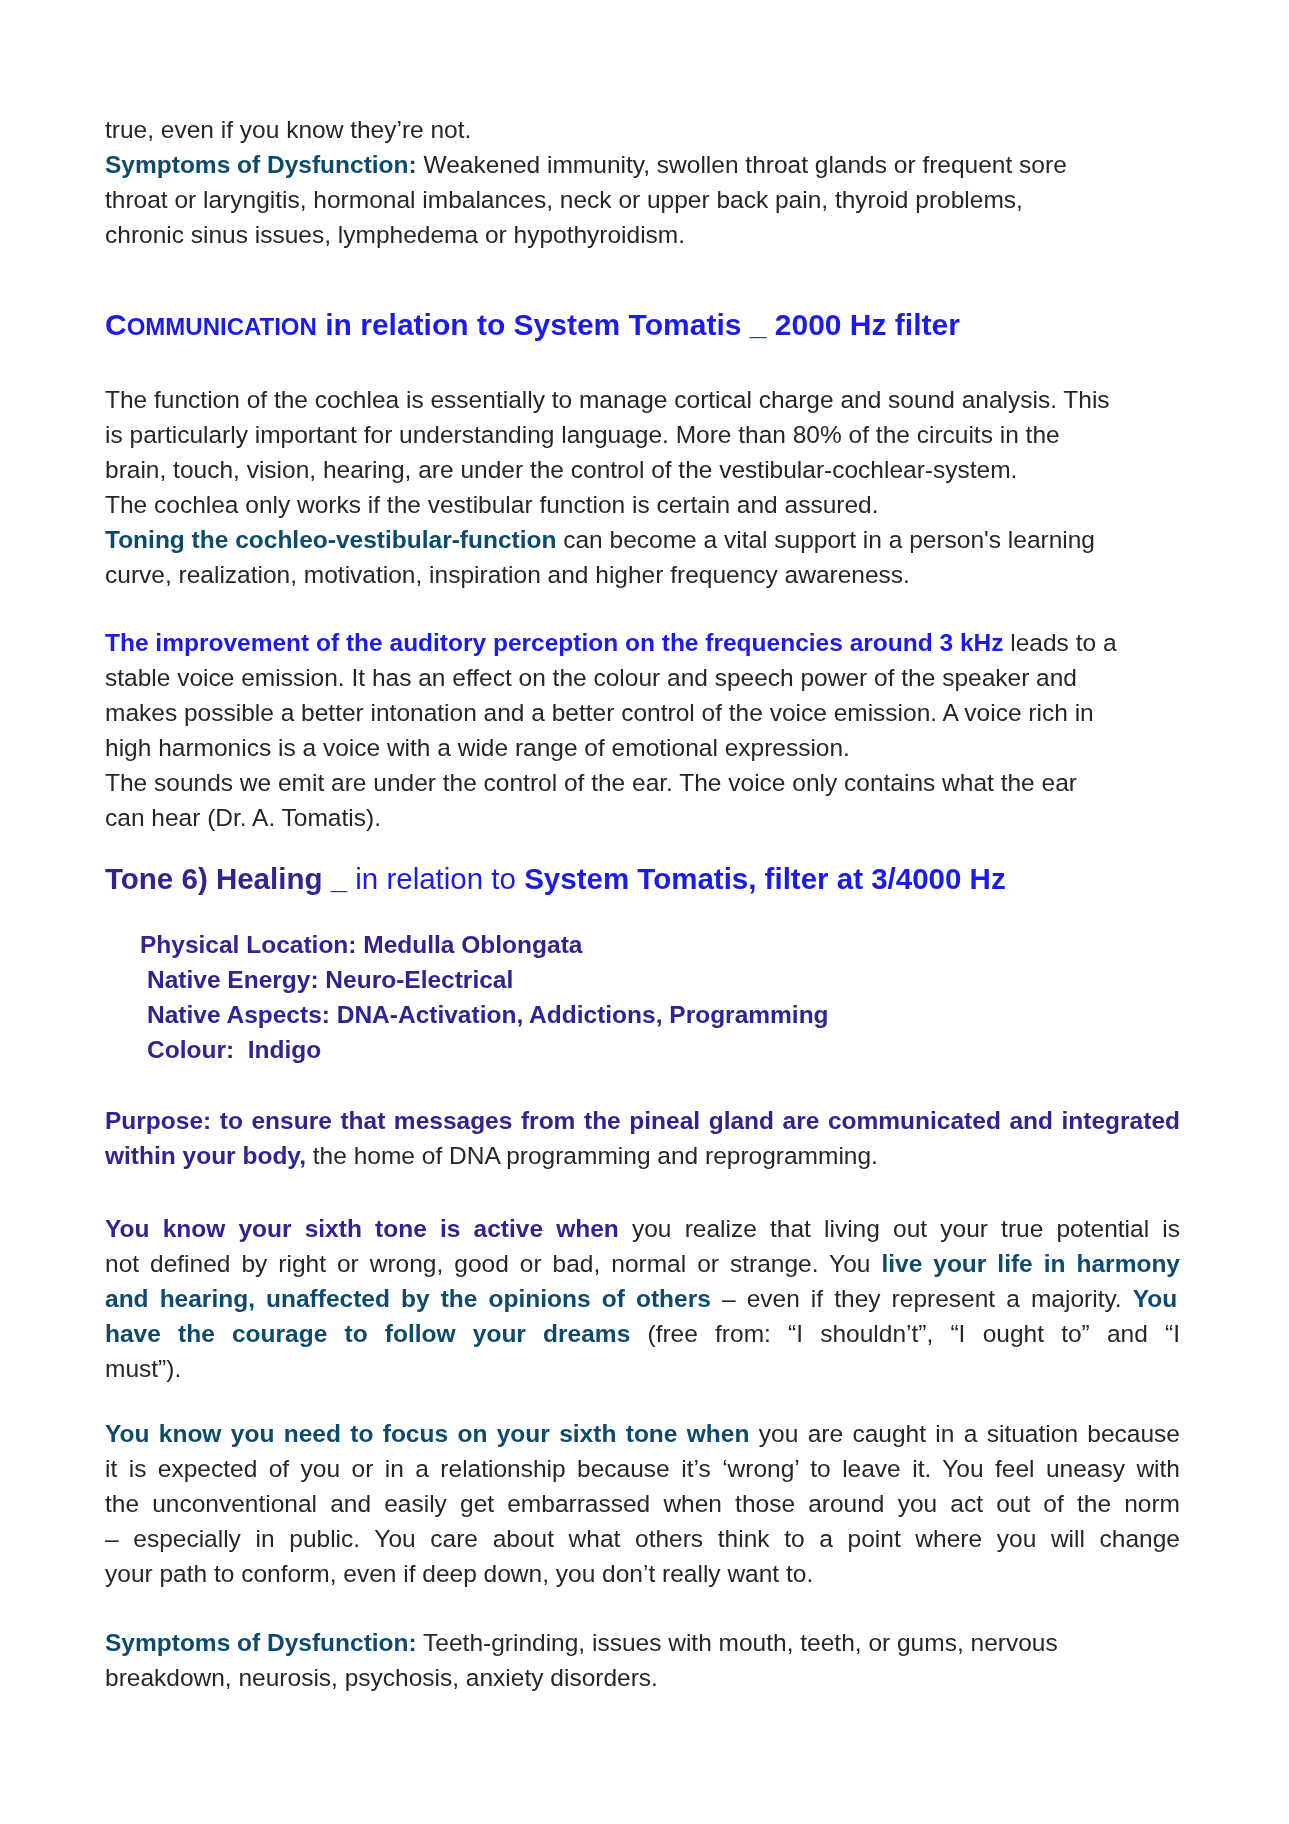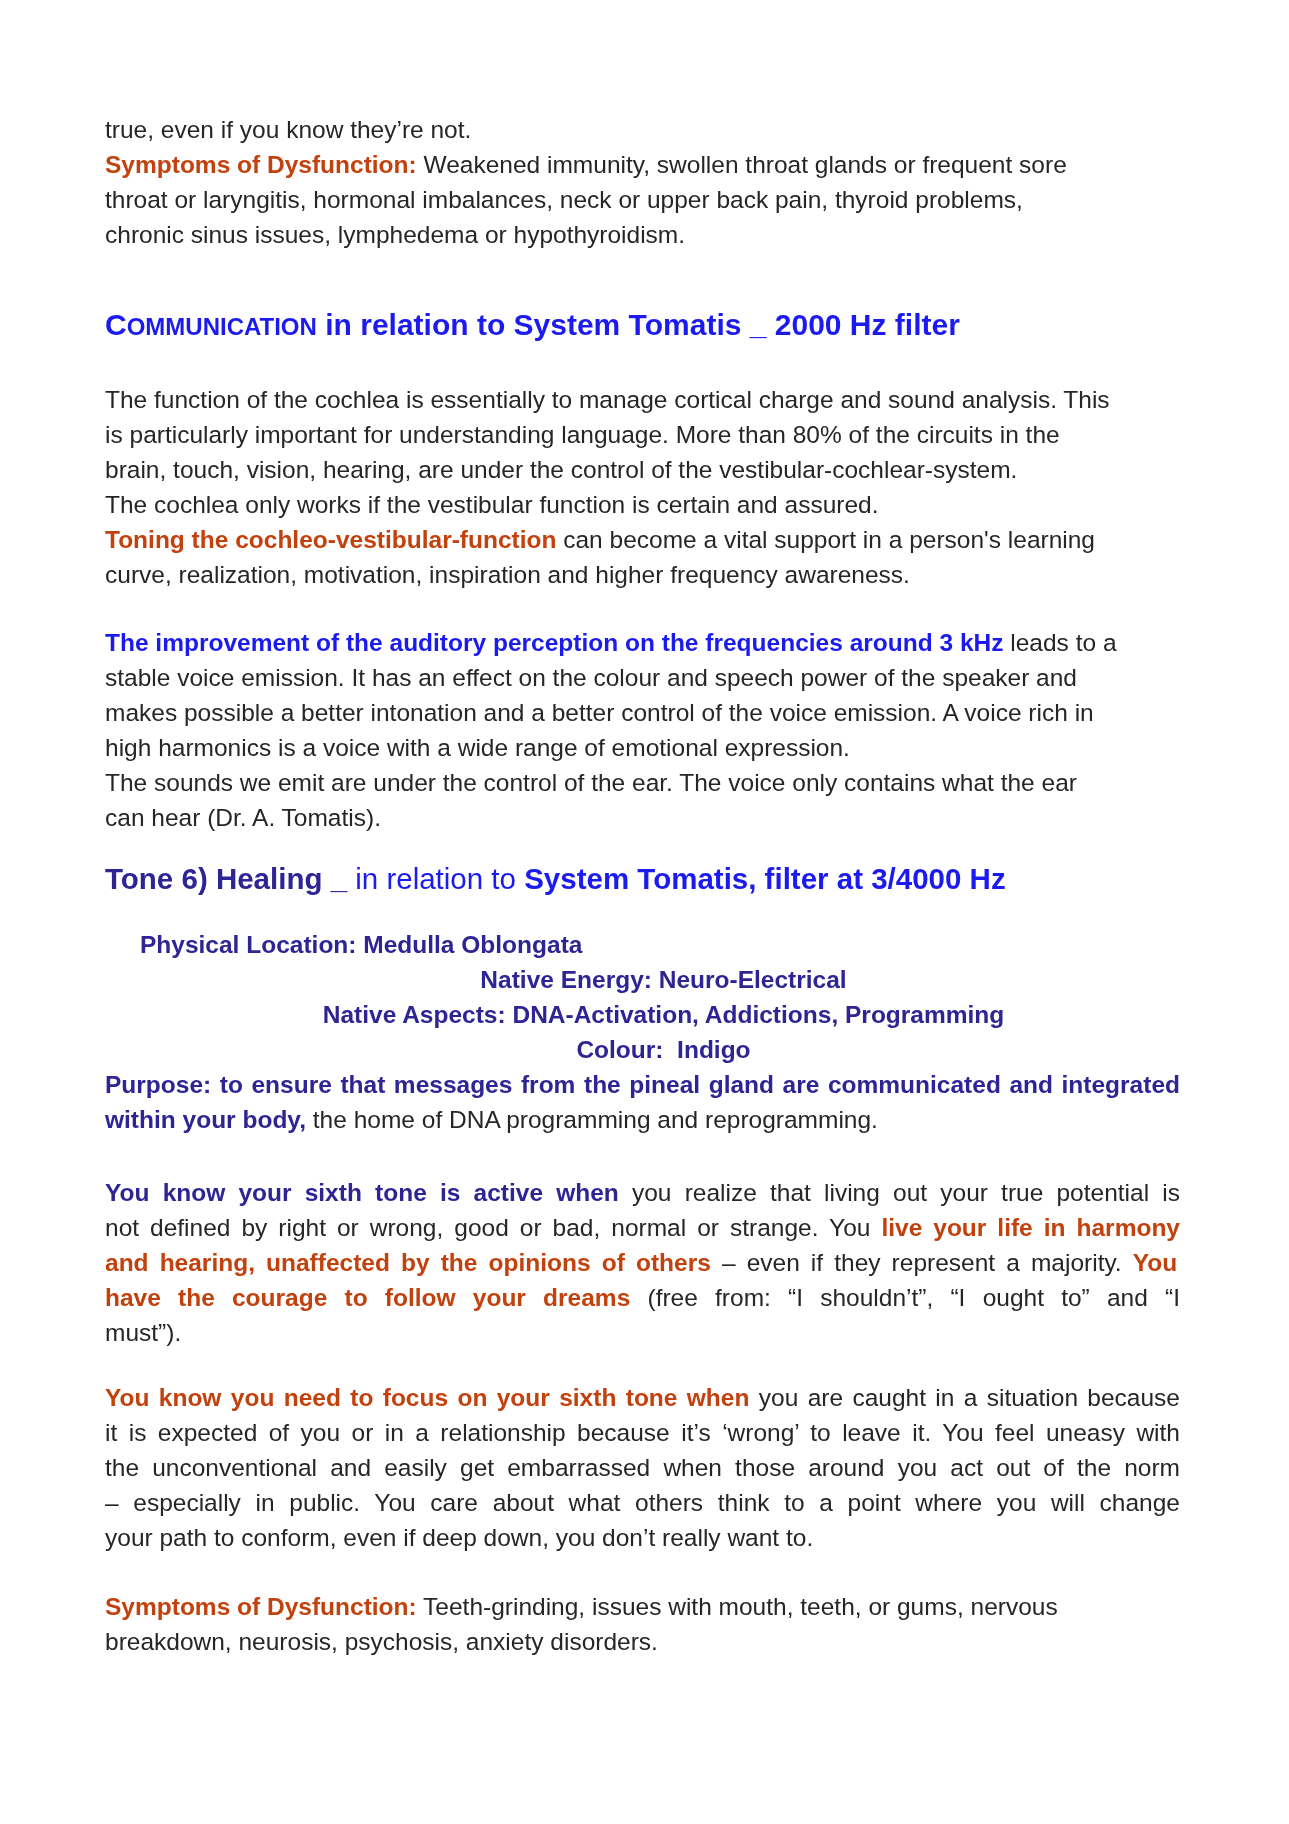--- a/index.html
+++ b/index.html
@@ -9,31 +9,31 @@
     box-sizing:border-box;
     background:#ffffff;
     padding:112px 109px 16px 105px;
     font-family:"Liberation Sans",sans-serif;
     font-size:24.5px;
     color:#262626;
     overflow:hidden;
     border-radius:29px;
   }
   .line{display:block;line-height:35px;white-space:nowrap;}
-  .b  {font-weight:700;color:#c2410c;text-align:center;}
+  .b  {font-weight:700;color:#0c4a6e;text-align:center;}
   .r  {font-weight:400;color:#262626;}
   .bb {font-weight:700;color:#1b1bef;}
   .nb {font-weight:400;color:#1b1bef;}
   .bi {font-weight:700;color:#2e2493;}
   .h1{margin:52px 0 0 0;font-size:30px;line-height:42px;white-space:nowrap;font-weight:700;color:#1b1bef;}
   .h1 .sc{font-size:0.8em;}
   .h2{margin:22px 0 0 0;font-size:29.5px;line-height:44px;white-space:nowrap;}
   .mB{margin-top:34px;} .mC{margin-top:33px;} .mD{margin-top:26px;}
   .mF{margin-top:38px;} .mG{margin-top:30px;} .mH{margin-top:34px;}
-  .ind1{padding-left:35px;} .ind2{padding-left:42px;text-align:center;}
+  .ind1{padding-left:35px;} .ind2{padding-left:42px;}
 </style>
 </head>
 <body>
 
 <div class="page">
 
   <div>
     <div class="line"><span class="r">true, even if you know they’re not.</span></div>
     <div class="line"><span class="b">Symptoms of Dysfunction:</span><span class="r"> Weakened immunity, swollen throat glands or frequent sore</span></div>
     <div class="line"><span class="r">throat or laryngitis, hormonal imbalances, neck or upper back pain, thyroid problems,</span></div>
@@ -67,21 +67,21 @@
   </div>
 
   <div class="mD">
     <div class="line ind1"><span class="bi">Physical Location: Medulla Oblongata</span></div>
     <div class="line ind2"><span class="bi">Native Energy: Neuro-Electrical</span></div>
     <div class="line ind2"><span class="bi">Native Aspects: DNA-Activation, Addictions, Programming</span></div>
     <div class="line ind2"><span class="bi">Colour: &nbsp;Indigo</span></div>
   </div>
 
   <div>
-    <div class="line j" style="display: block; word-spacing: 1.77083px;"><span class="bi">Purpose: to ensure that messages from the pineal gland are communicated and integrated</span></div>
+    <div class="line j" style="display: block; word-spacing: 1.77083px; margin-top: 36px;"><span class="bi">Purpose: to ensure that messages from the pineal gland are communicated and integrated</span></div>
     <div class="line"><span class="bi">within your body,</span><span class="r"> the home of DNA programming and reprogramming.</span></div>
   </div>
 
   <div class="mF">
     <div class="line j" style="display: block; word-spacing: 6.36719px;"><span class="bi">You know your sixth tone is active when</span><span class="r"> you realize that living out your true potential is</span></div>
     <div class="line j" style="display: block; word-spacing: 4.19485px;"><span class="r">not defined by right or wrong, good or bad, normal or strange. You </span><span class="b">live your life in harmony</span></div>
     <div class="line j" style="display: block; word-spacing: 4.28854px;"><span class="b">and hearing, unaffected by the opinions of others</span><span class="r"> – even if they represent a majority. </span><span class="b">You</span></div>
     <div class="line j" style="display: block; word-spacing: 10.3958px;"><span class="b">have the courage to follow your dreams</span><span class="r"> (free from: “I shouldn’t”, “I ought to” and “I</span></div>
     <div class="line"><span class="r">must”).</span></div>
   </div>

